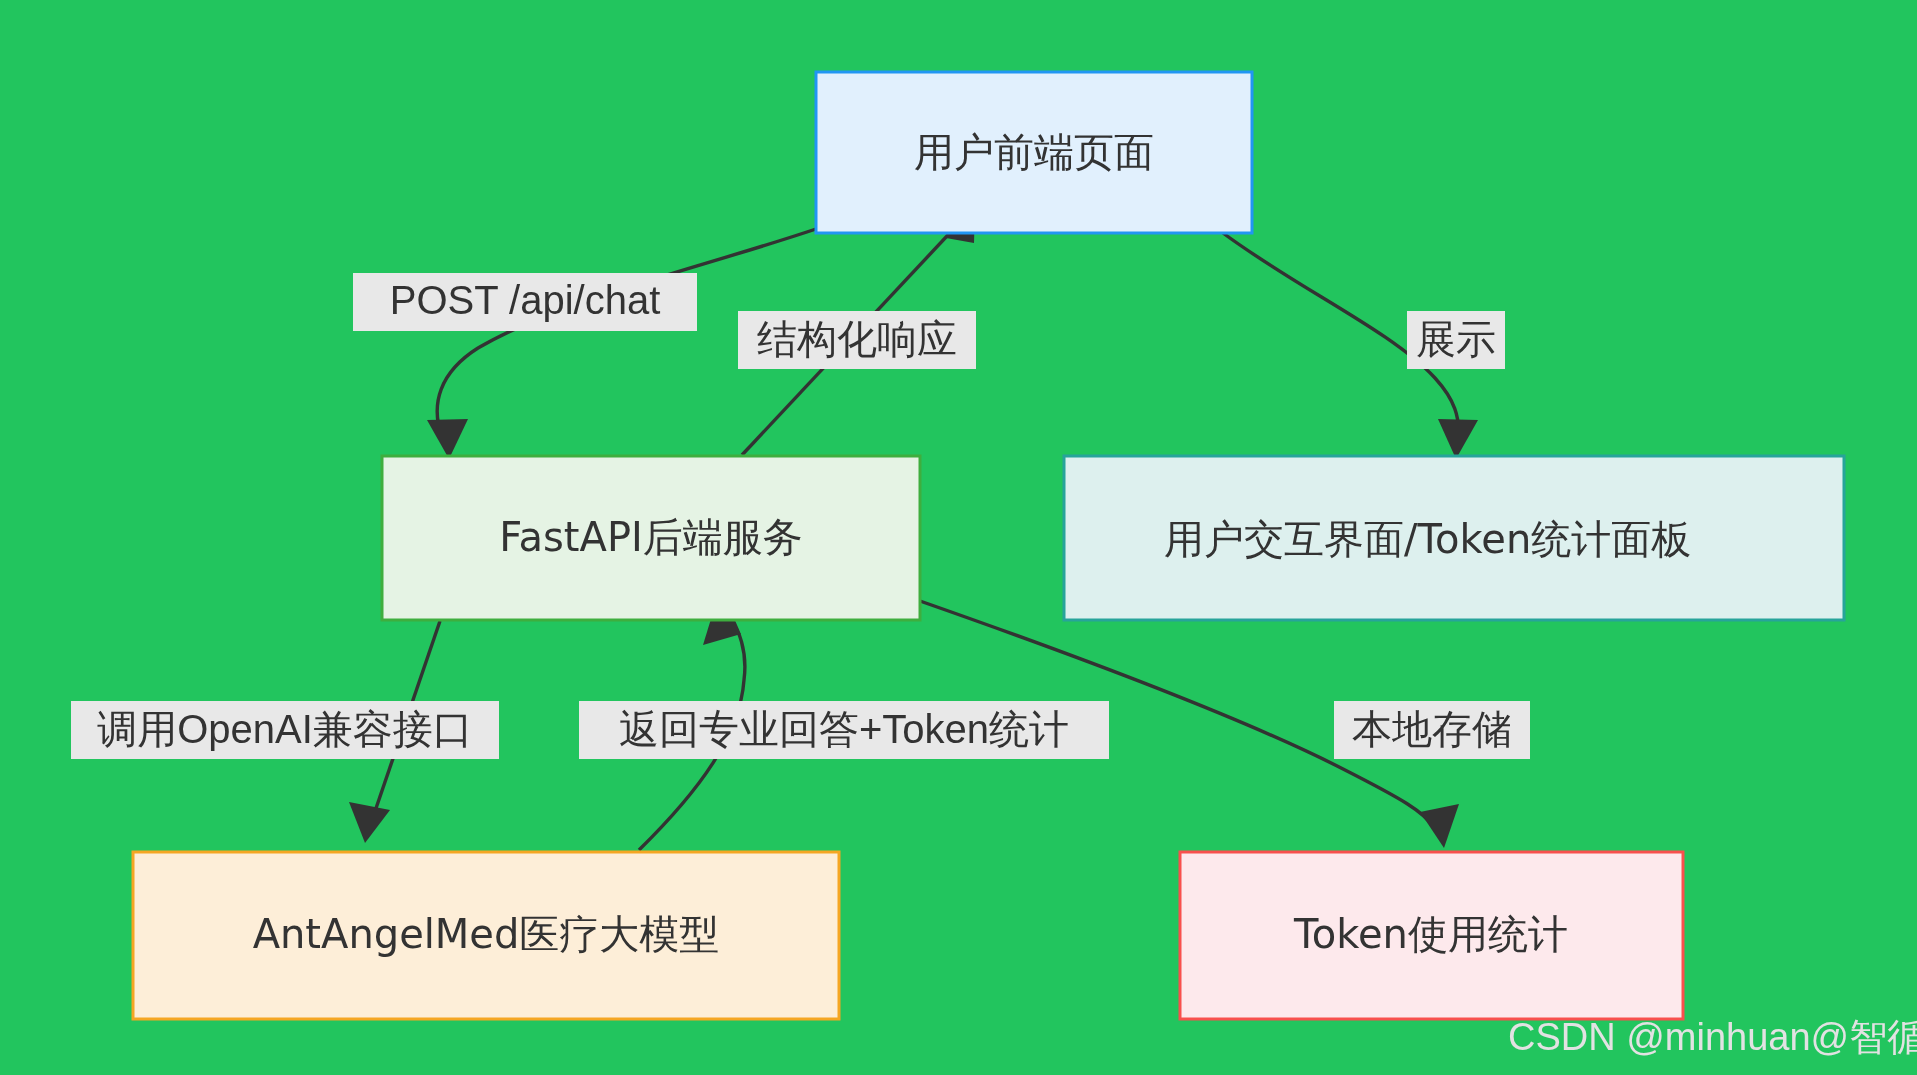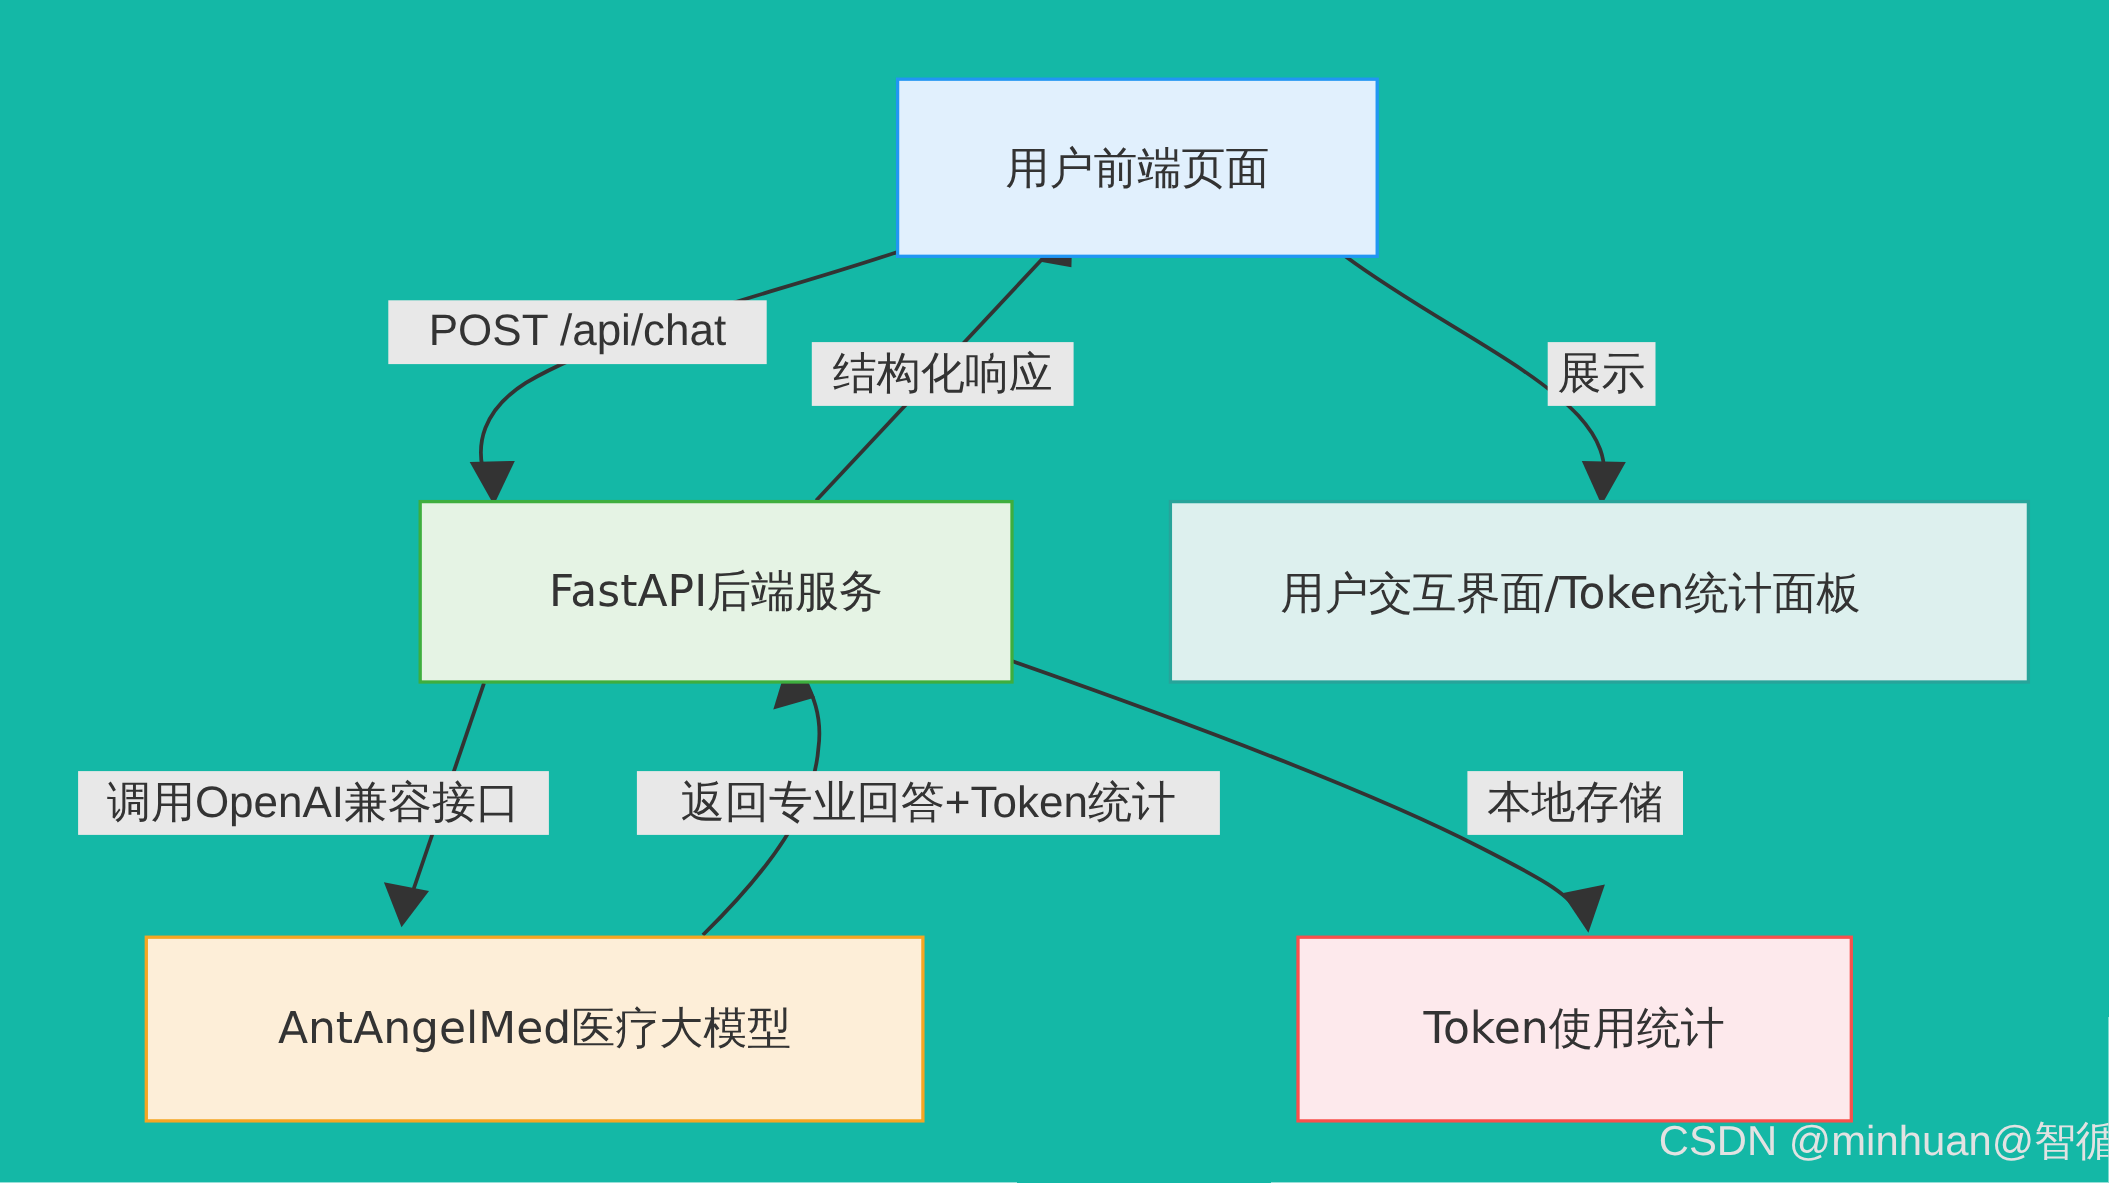--- a/index.html
+++ b/index.html
@@ -11,21 +11,21 @@
   body {
     width: 1917px;
     height: 1075px;
     overflow: hidden;
     font-family: "Liberation Sans", "DejaVu Sans", sans-serif;
   }
   #diagram-root {
     position: relative;
     width: 1917px;
     height: 1075px;
-    background: #14b8a6;
+    background: #22c55e;
   }
   svg#flowchart {
     position: absolute;
     top: 0;
     left: 0;
     width: 1917px;
     height: 1075px;
     display: block;
   }
   .node-rect {

